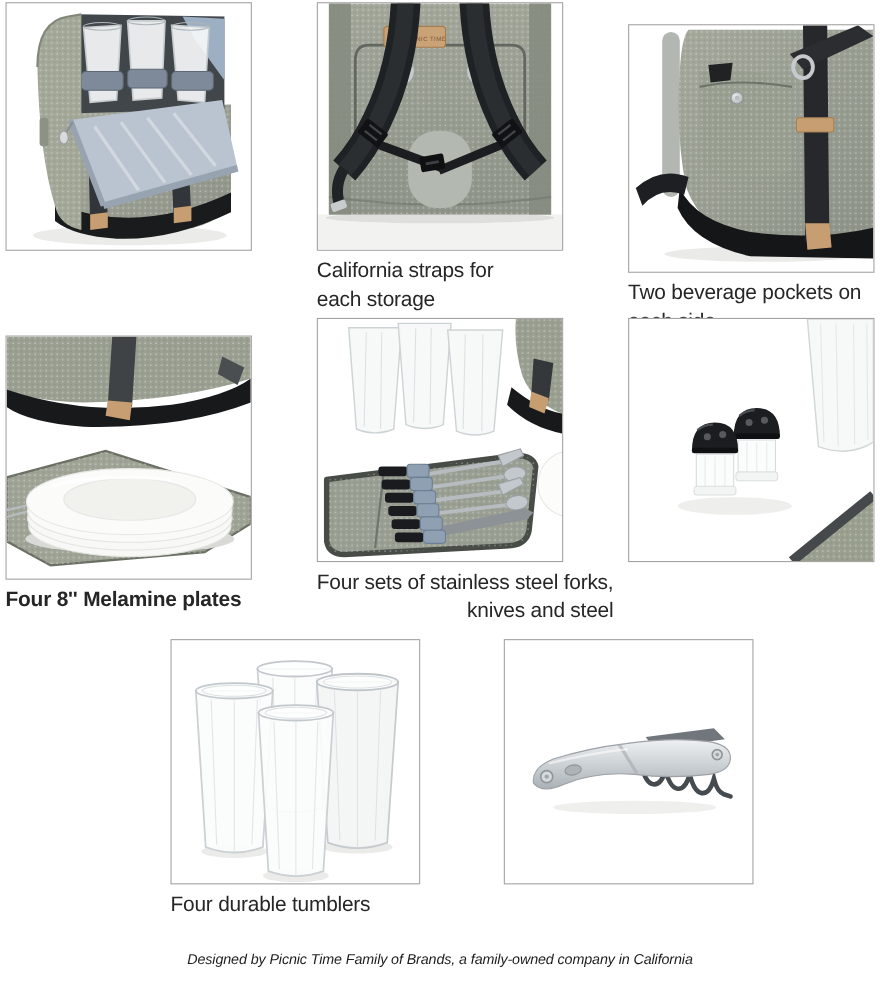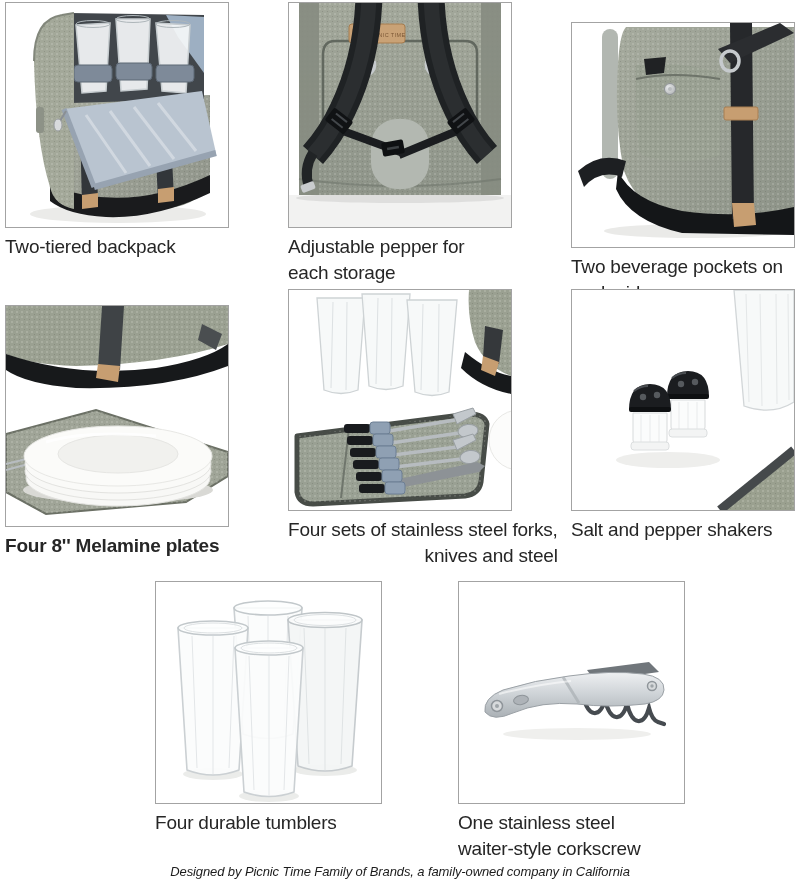--- a/index.html
+++ b/index.html
@@ -78,23 +78,20 @@
             <path d="M128,104 L168,156"></path>
               <path d="M152,100 L190,148"></path>
           </g>
           <path d="M58,106 L88,184" stroke="#97a3b1" stroke-width="5"></path>
           <path d="M88,184 L210,150" stroke="#97a3b1" stroke-width="6"></path>
           <path d="M60,108 l-6,10" stroke="#8a8f94" stroke-width="2"></path>
           <ellipse cx="52" cy="122" rx="4" ry="6" fill="#d8dadc" stroke="#9a9ea1"></ellipse>
         </g>
       </svg>
     </div>
-    <figcaption class="cap">
-      <span>Two-tiered backpack</span>
-    </figcaption>
   </figure>
 
   <figure class="card" style="left:288px;top:2px;">
     <div class="photo" style="width:224px;height:226px;">
       <svg width="222" height="224" viewBox="0 0 222 224">
         <defs>
           <linearGradient id="b-body" x1="0" y1="0" x2="0" y2="1">
             <stop offset="0" stop-color="#a2a79a"></stop>
               <stop offset="1" stop-color="#8e9489"></stop>
           </linearGradient>
@@ -149,21 +146,21 @@
             <line x1="-7" y1="3" x2="7" y2="3" stroke="#43474b" stroke-width="2"></line>
           </g>
           <g transform="translate(104,145) rotate(-10)">
             <rect x="-11" y="-7" width="22" height="14" rx="2" fill="#0e1012"></rect>
             <line x1="-6" y1="0" x2="6" y2="0" stroke="#3c4043" stroke-width="2.5"></line>
           </g>
         </g>
       </svg>
     </div>
     <figcaption class="cap">
-      <span>Adjustable pepper for</span>
+      <span>California straps for</span>
       <span>each storage</span>
     </figcaption>
   </figure>
 
   <figure class="card" style="left:571px;top:2px;margin-top:20px;">
     <div class="photo" style="width:224px;height:226px;">
       <svg width="222" height="224" viewBox="0 0 222 224">
         <defs>
           <linearGradient id="c-body" x1="0" y1="0" x2="1" y2="1">
             <stop offset="0" stop-color="#a5aa9d"></stop>
@@ -373,23 +370,20 @@
           </g>
           <rect x="59" y="152" width="38" height="8" rx="3" fill="#f3f4f4" stroke="#dcdfe0"></rect>
           <path d="M57,120 Q57,94 78,94 Q99,94 99,120 Z" fill="#1b1d20"></path>
           <rect x="57" y="117" width="42" height="5" rx="2" fill="#0e1012"></rect>
           <ellipse cx="71" cy="107" rx="3.2" ry="3.2" fill="#565a5e"></ellipse>
           <ellipse cx="85" cy="105" rx="3.2" ry="3.2" fill="#565a5e"></ellipse>
           <path d="M62,101 Q68,96 76,96" stroke="#4a4e52" stroke-width="2" fill="none"></path>
         </g>
       </svg>
     </div>
-    <figcaption class="cap">
-      <span>Salt and pepper shakers</span>
-    </figcaption>
   </figure>
 
   <figure class="card" style="left:155px;top:581px;">
     <div class="photo" style="width:227px;height:223px;">
       <svg width="225" height="221" viewBox="0 0 225 221">
         <g fill="#ebecea">
           <ellipse cx="57" cy="192" rx="30" ry="6"></ellipse>
           <ellipse cx="169" cy="188" rx="32" ry="6"></ellipse>
           <ellipse cx="113" cy="214" rx="30" ry="6"></ellipse>
         </g>
@@ -457,21 +451,17 @@
           <path d="M104,95 L120,121" stroke="#aab0b4" stroke-width="3" opacity="0.7"></path>
           <path d="M40,112 Q80,102 112,99" stroke="#ffffff" stroke-width="2" opacity="0.55" fill="none"></path>
           <ellipse cx="62" cy="118" rx="7.5" ry="4.5" transform="rotate(-10 62 118)" fill="#aeb3b8" stroke="#8f959a"></ellipse>
           <circle cx="38" cy="124" r="5.5" fill="#d7dadc" stroke="#8f959a" stroke-width="1.5"></circle>
           <circle cx="38" cy="124" r="2" fill="#9fa5a9"></circle>
           <circle cx="193" cy="104" r="4.5" fill="#d7dadc" stroke="#8f959a" stroke-width="1.5"></circle>
           <circle cx="193" cy="104" r="1.7" fill="#9fa5a9"></circle>
         </g>
       </svg>
     </div>
-    <figcaption class="cap">
-      <span>One stainless steel</span>
-      <span>waiter-style corkscrew</span>
-    </figcaption>
   </figure>
 
   <div class="footer">Designed by Picnic Time Family of Brands, a family-owned company in California</div>
 
 </div>
 
 </body></html>

